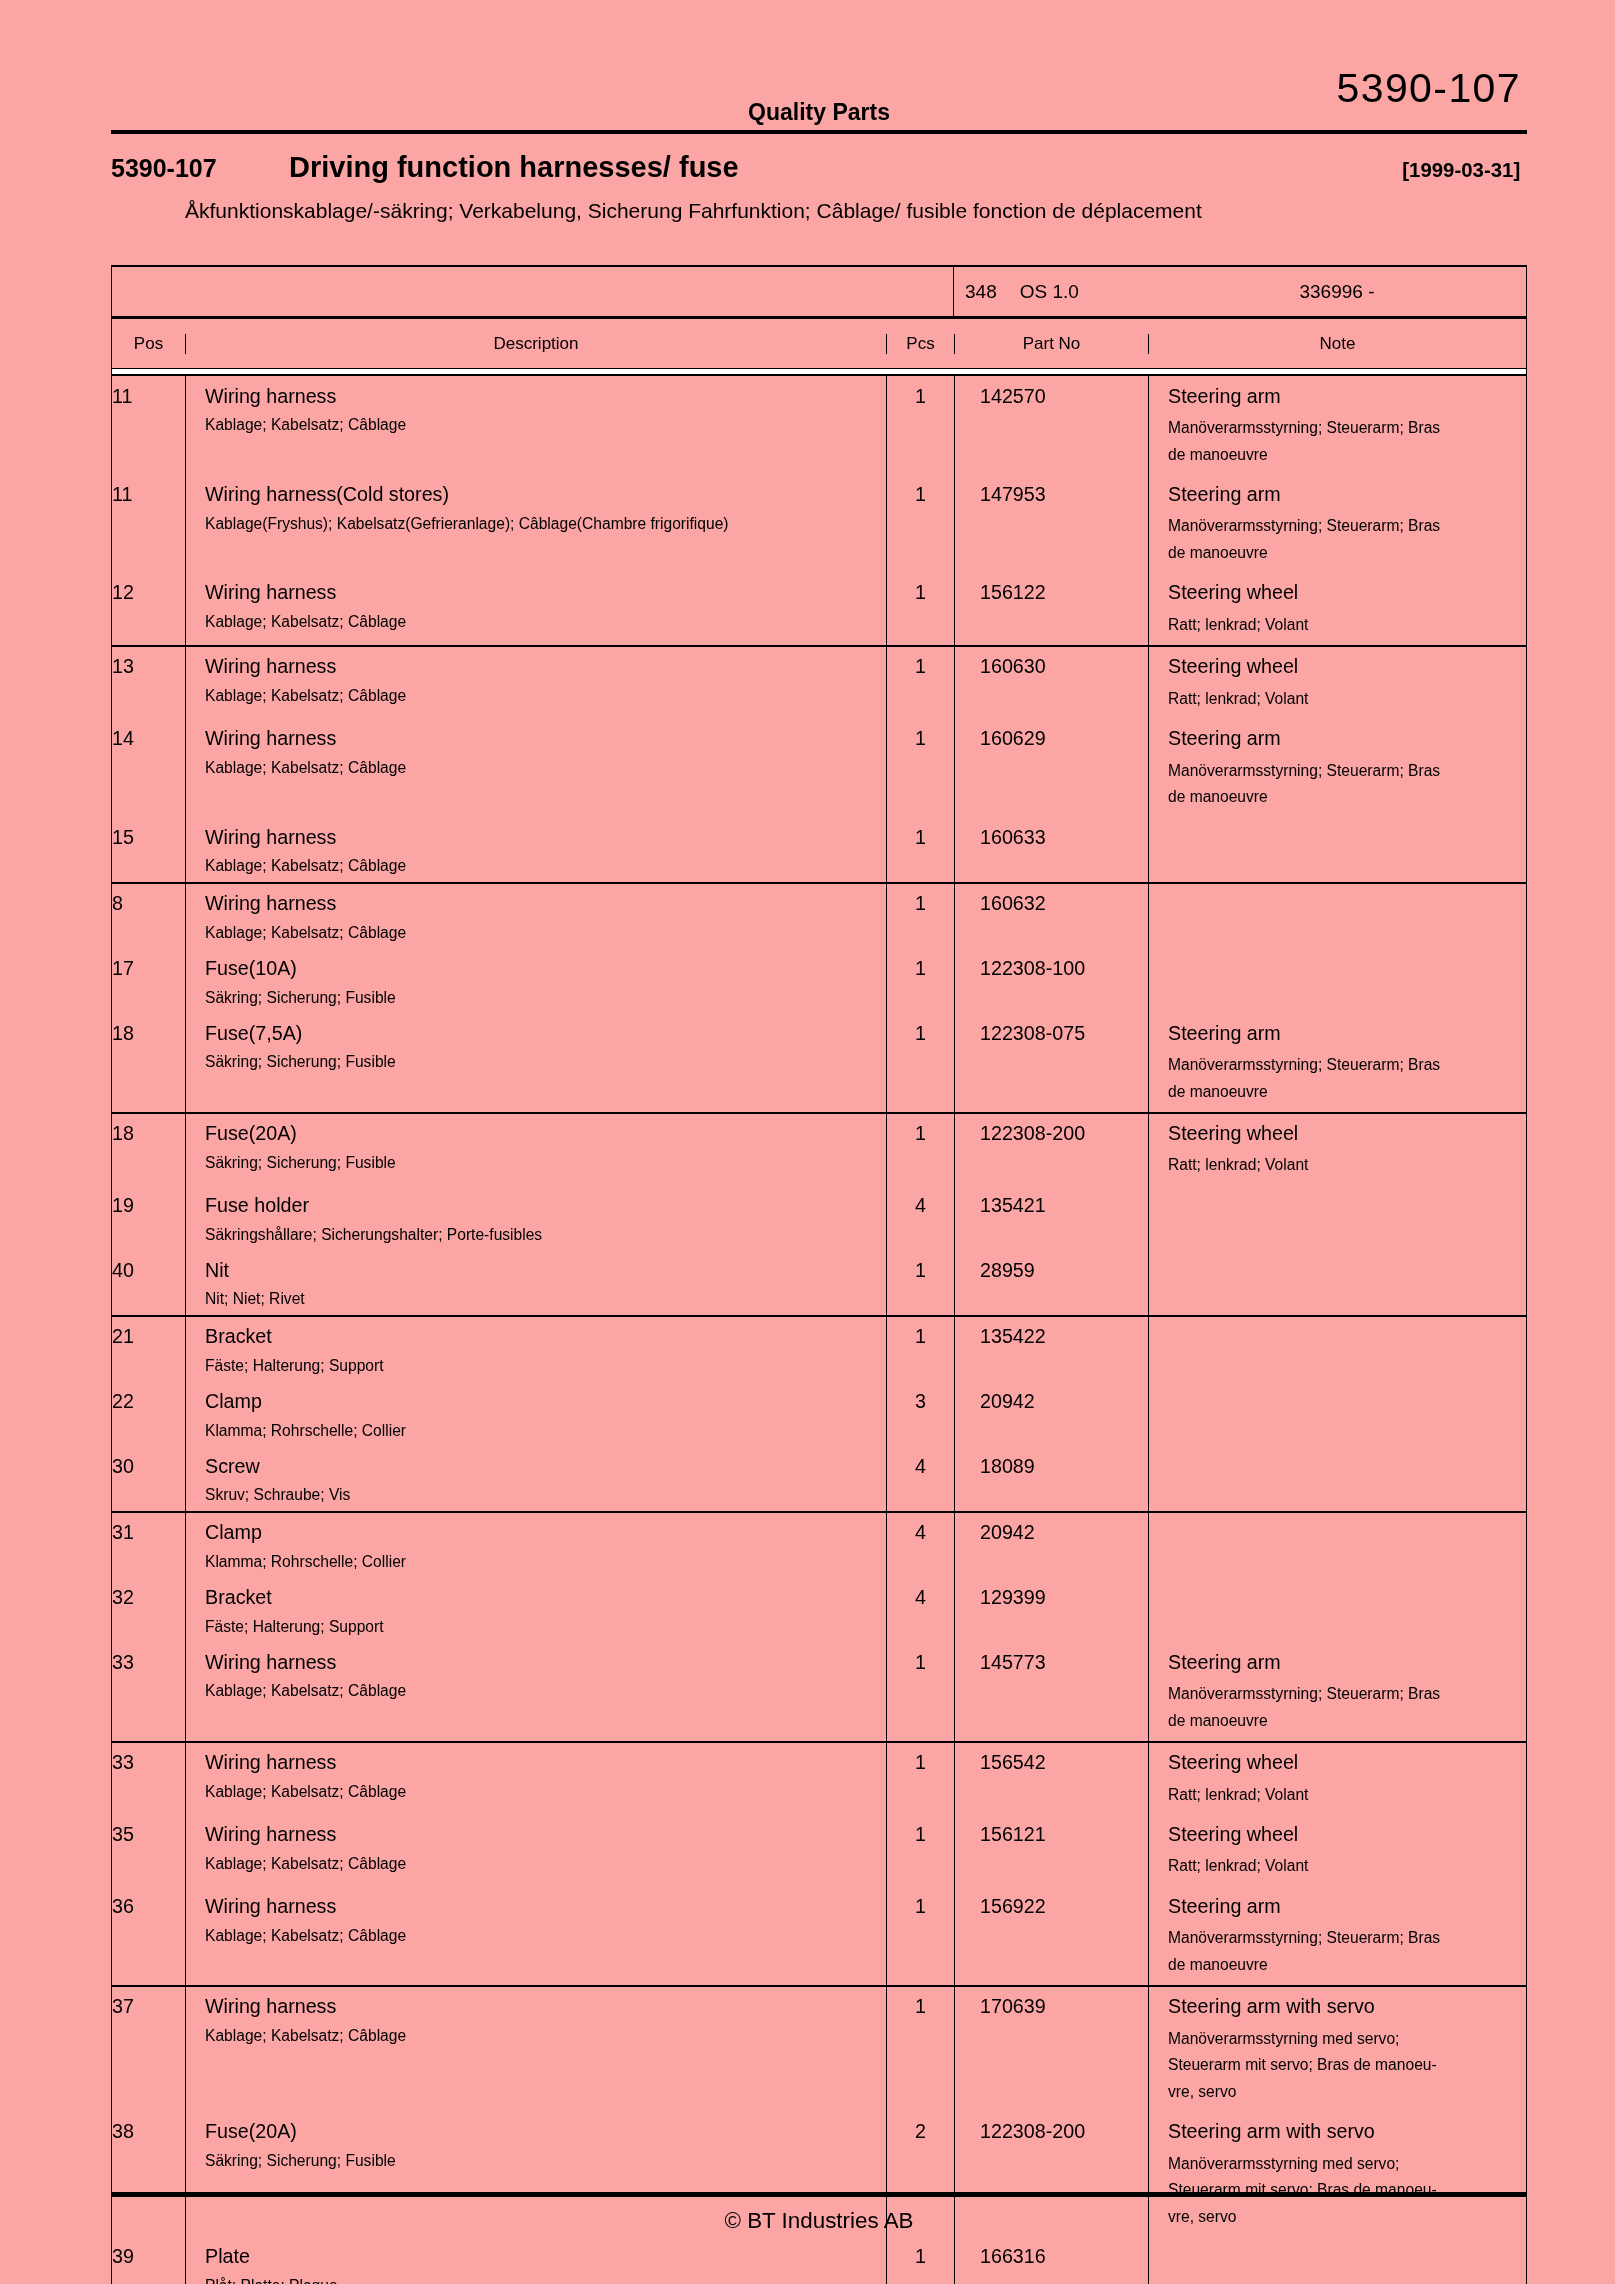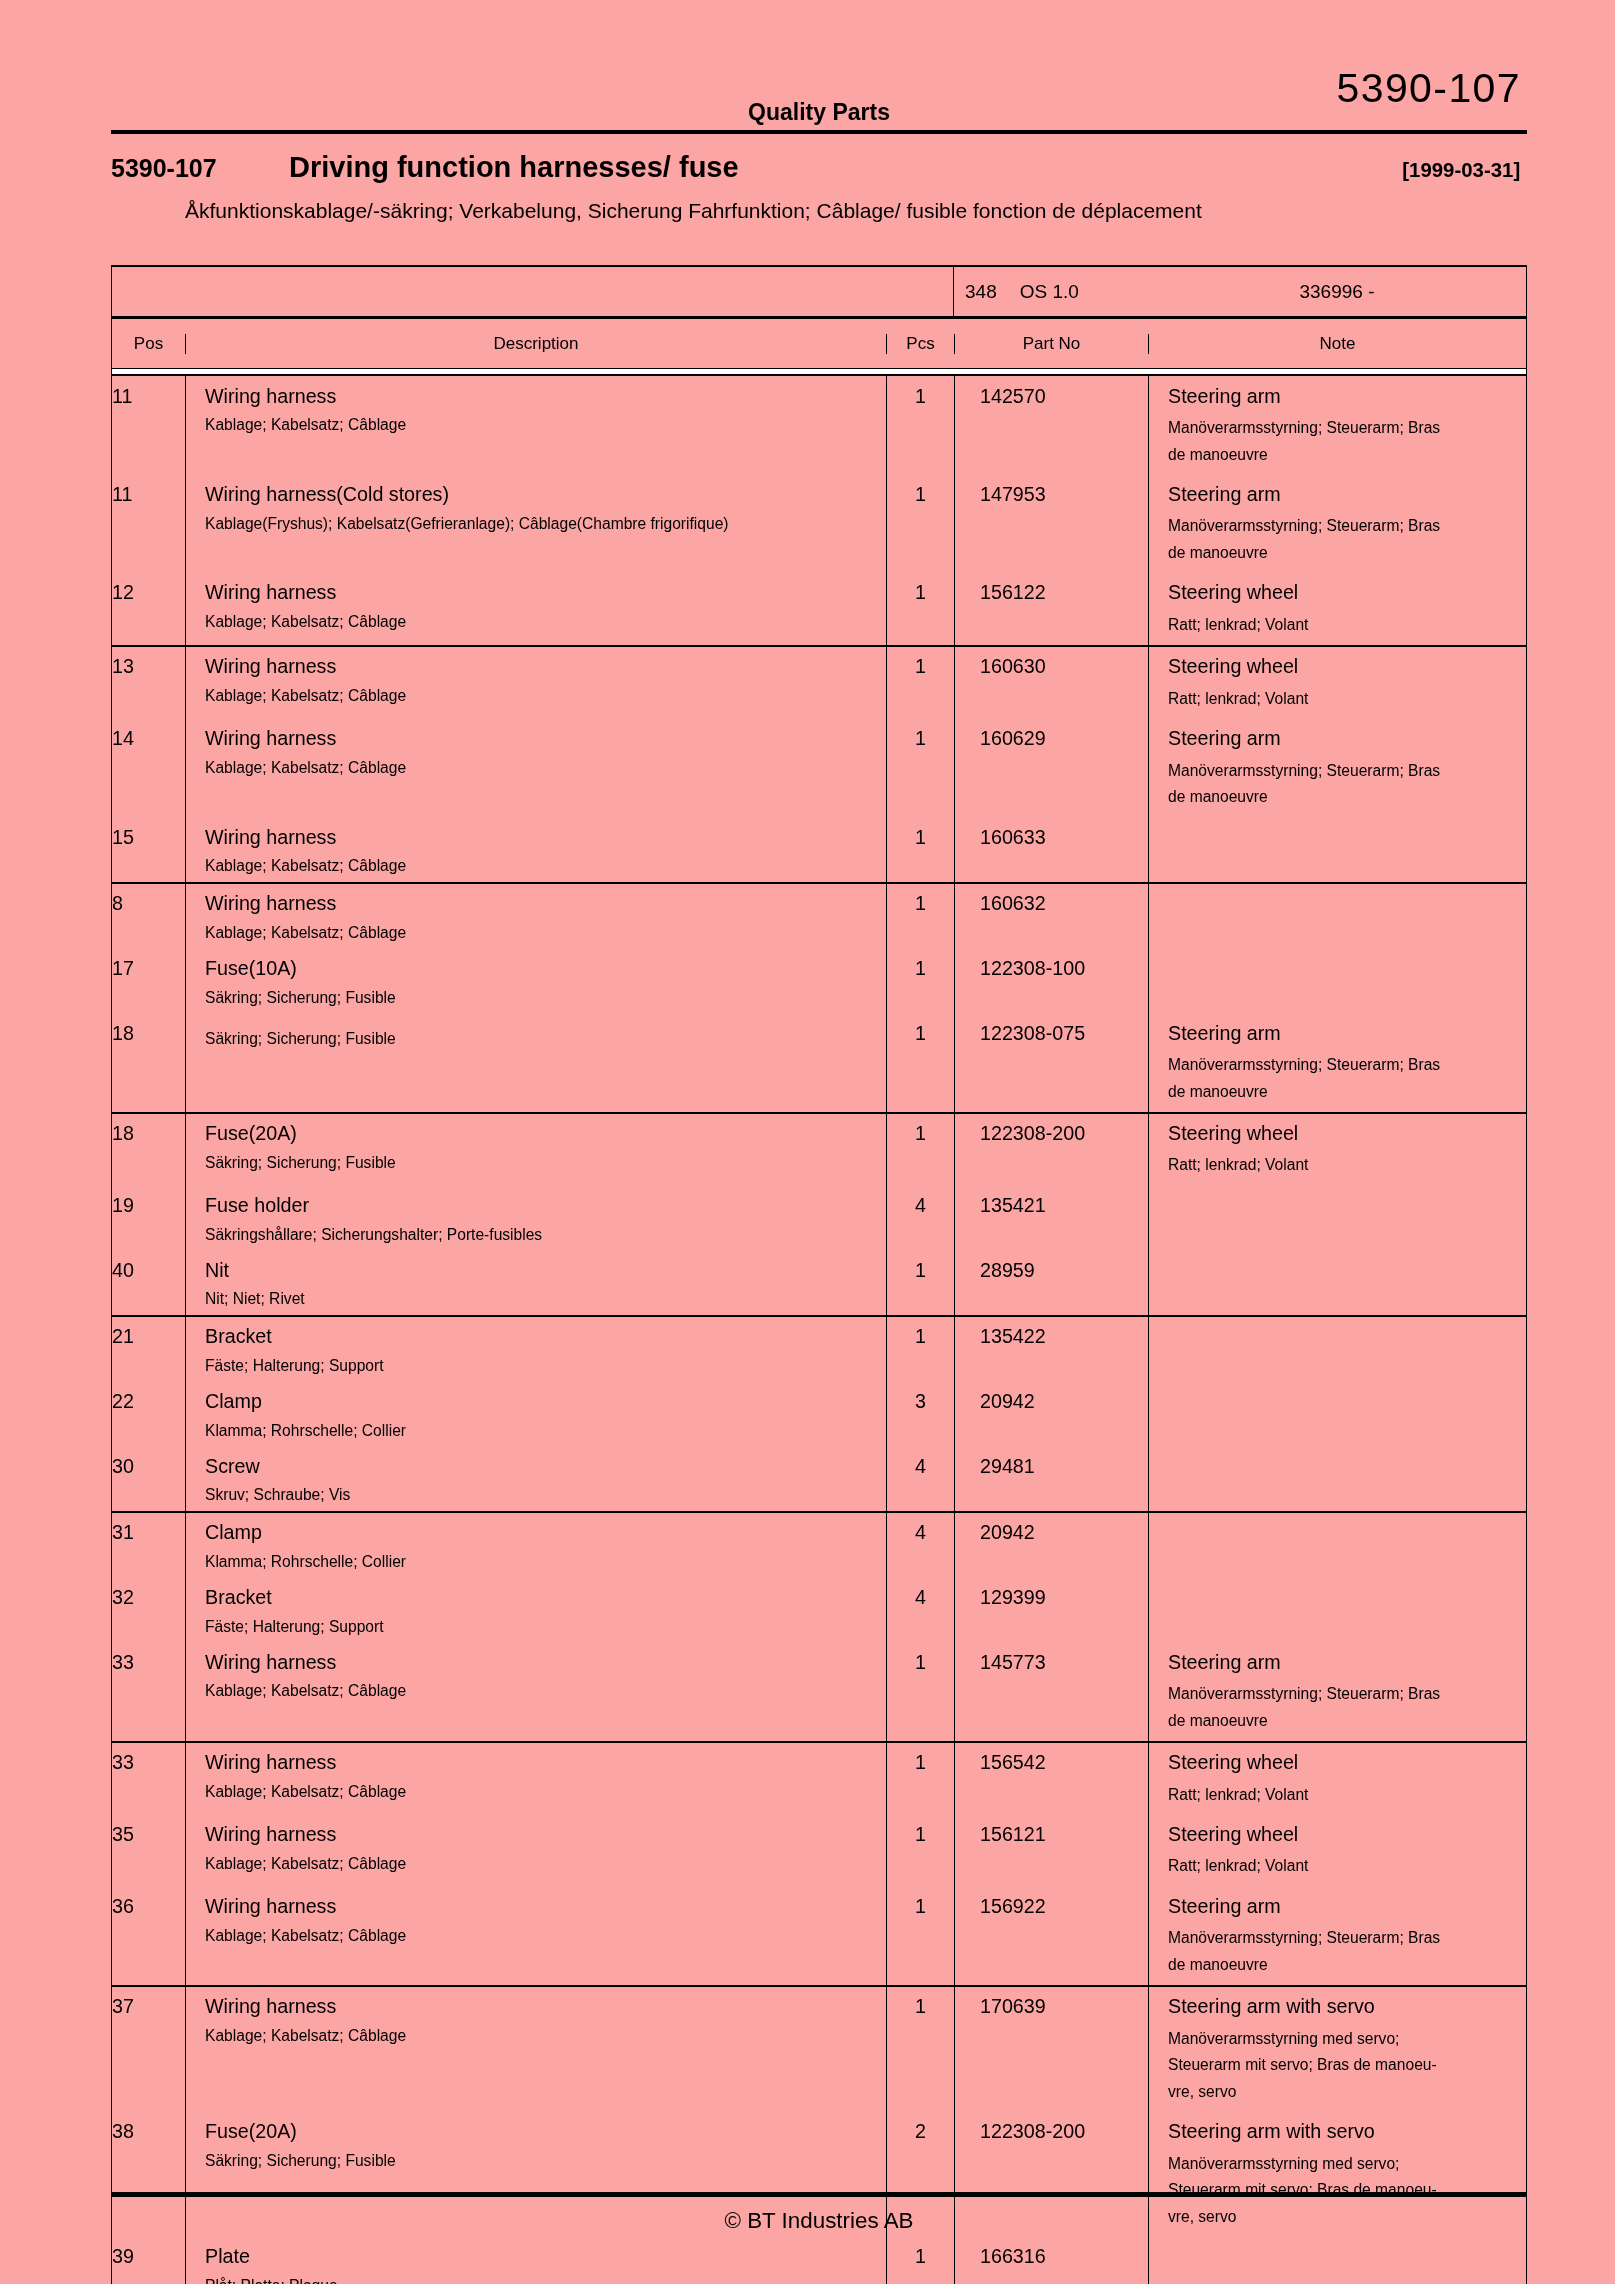--- a/index.html
+++ b/index.html
@@ -234,20 +234,21 @@
     <div class="cell c-pcs bL">1</div>
     <div class="cell c-part bL">122308-100</div>
     <div class="cell c-note bL">
       <div class="note-main"></div>
       <div class="note-sub"></div>
     </div>
   </div>
           <div class="trow drow" style="min-height: 83px;">
     <div class="cell c-pos">18</div>
     <div class="cell c-desc bL">
+      <div class="desc-main">Fuse(7,5A)</div>
       <div class="desc-sub">Säkring; Sicherung; Fusible</div>
     </div>
     <div class="cell c-pcs bL">1</div>
     <div class="cell c-part bL">122308-075</div>
     <div class="cell c-note bL">
       <div class="note-main">Steering arm</div>
       <div class="note-sub">Manöverarmsstyrning; Steuerarm; Bras
 de manoeuvre</div>
     </div>
   </div>
@@ -320,21 +321,21 @@
       <div class="note-sub"></div>
     </div>
   </div>
           <div class="trow drow" style="min-height: 60px;">
     <div class="cell c-pos">30</div>
     <div class="cell c-desc bL">
       <div class="desc-main">Screw</div>
       <div class="desc-sub">Skruv; Schraube; Vis</div>
     </div>
     <div class="cell c-pcs bL">4</div>
-    <div class="cell c-part bL">29481</div>
+    <div class="cell c-part bL">18089</div>
     <div class="cell c-note bL">
       <div class="note-main"></div>
       <div class="note-sub"></div>
     </div>
   </div>
         </div>
         <div class="group">
           <div class="trow drow" style="min-height: 60px;">
     <div class="cell c-pos">31</div>
     <div class="cell c-desc bL">

